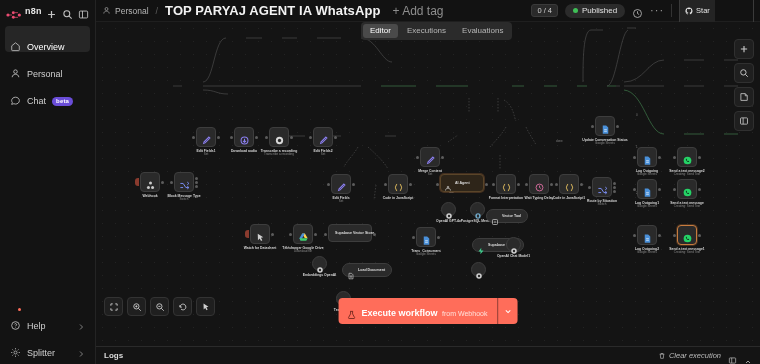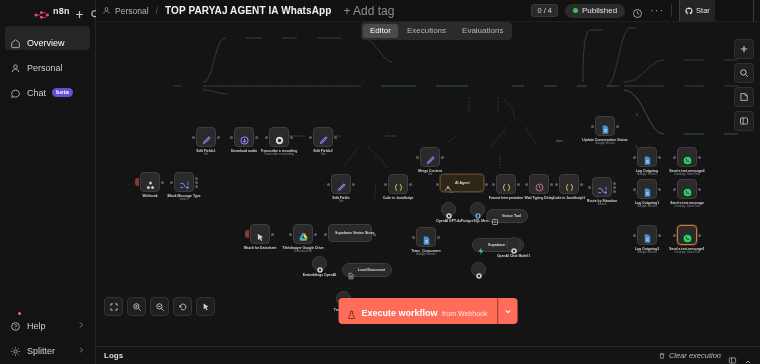--- a/index.html
+++ b/index.html
@@ -12,30 +12,30 @@
   #app { position: relative; width: 760px; height: 364px; display: flex; }
 
   
   .sidebar {
     width: 96px; height: 364px;
     background: #131313;
     border-right: 1px solid #242424;
     display: flex; flex-direction: column;
     flex: 0 0 96px;
   }
-  .sb-top { height: 22px; display: flex; align-items: center; padding: 0 6px; gap: 4px; margin-left: 28px; }
+  .sb-top { height: 22px; display: flex; align-items: center; padding: 0 6px; gap: 4px; }
   .logo-wrap { display: flex; align-items: center; gap: 3px; }
   .logo-mark { width: 16px; height: 10px; position: relative; }
   .logo-text { color: #e6e6e6; font-size: 9px; font-weight: 700; letter-spacing: .2px; }
   .sb-top-icons { margin-left: auto; display: flex; gap: 5px; align-items: center; }
   .sb-ic { width: 11px; height: 11px; color: #c3c3c3; display: block; }
   .sb-nav { padding: 4px 5px 0 5px; display: flex; flex-direction: column; gap: 1px; }
   .sb-item {
-    display: flex; align-items: flex-start; gap: 6px;
-    height: 19px; padding: 12px 5px; border-radius: 4px;
+    display: flex; align-items: flex-end; gap: 6px;
+    height: 26px; padding: 0 5px; border-radius: 4px;
     color: #cfcfcf; font-size: 9px; cursor: pointer;
   }
   .sb-item.active { background: #262626; color: #fff; }
   .sb-item .ic { width: 11px; height: 11px; flex: 0 0 11px; color: #b9b9b9; }
   .badge-beta {
     background: #6a4dd8; color: #fff; font-size: 6px; font-weight: 700;
     border-radius: 6px; padding: 1px 4px; line-height: 1.2; letter-spacing: .2px;
   }
   .sb-bottom { margin-top: auto; padding: 0 5px 6px 5px; display: flex; flex-direction: column; gap: 1px; }
   .sb-bottom .sb-item { position: relative; }
@@ -50,21 +50,21 @@
 
   .topbar {
     height: 22px; flex: 0 0 22px;
     background: #121212;
     display: flex; align-items: center; padding: 0 6px; gap: 6px;
     border-bottom: 1px solid #1f1f1f;
   }
   .crumb { display: flex; align-items: center; gap: 4px; color: #b5b5b5; font-size: 8.5px; }
   .crumb .ic { width: 9px; height: 9px; color: #9a9a9a; }
   .crumb-sep { color: #5b5b5b; font-size: 9px; margin: 0 1px; }
-  .wf-title { color: #f2f2f2; font-size: 10px; font-weight: 700; letter-spacing: .1px; }
+  .wf-title { color: #f2f2f2; font-size: 13px; font-weight: 700; letter-spacing: .1px; }
   .add-tag { color: #8d8d8d; font-size: 12px; margin-left: 6px; cursor: pointer; }
   .top-right { margin-left: auto; display: flex; align-items: center; gap: 7px; }
   .pill-count {
     background: #2a2a2a; border: 1px solid #3a3a3a; border-radius: 3px;
     color: #cfcfcf; font-size: 7.5px; padding: 2px 5px; line-height: 1;
   }
   .pill-pub {
     background: #2b2b2b; border-radius: 10px; color: #e2e2e2; font-size: 8px;
     padding: 3px 8px; display: flex; align-items: center; gap: 4px; line-height: 1;
   }

